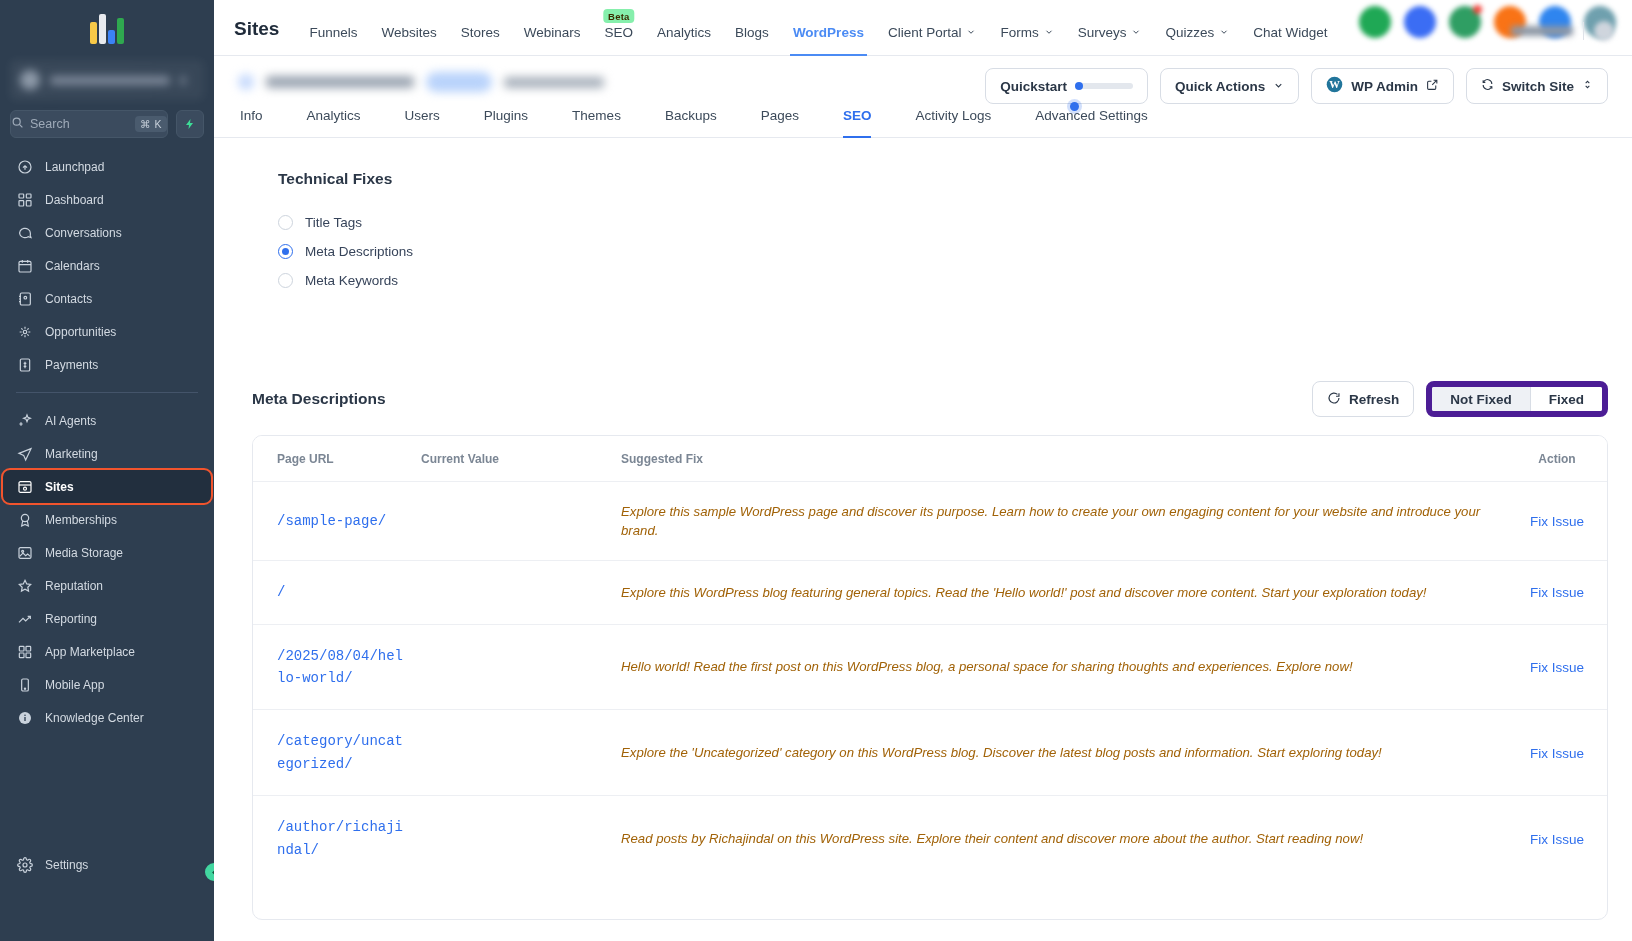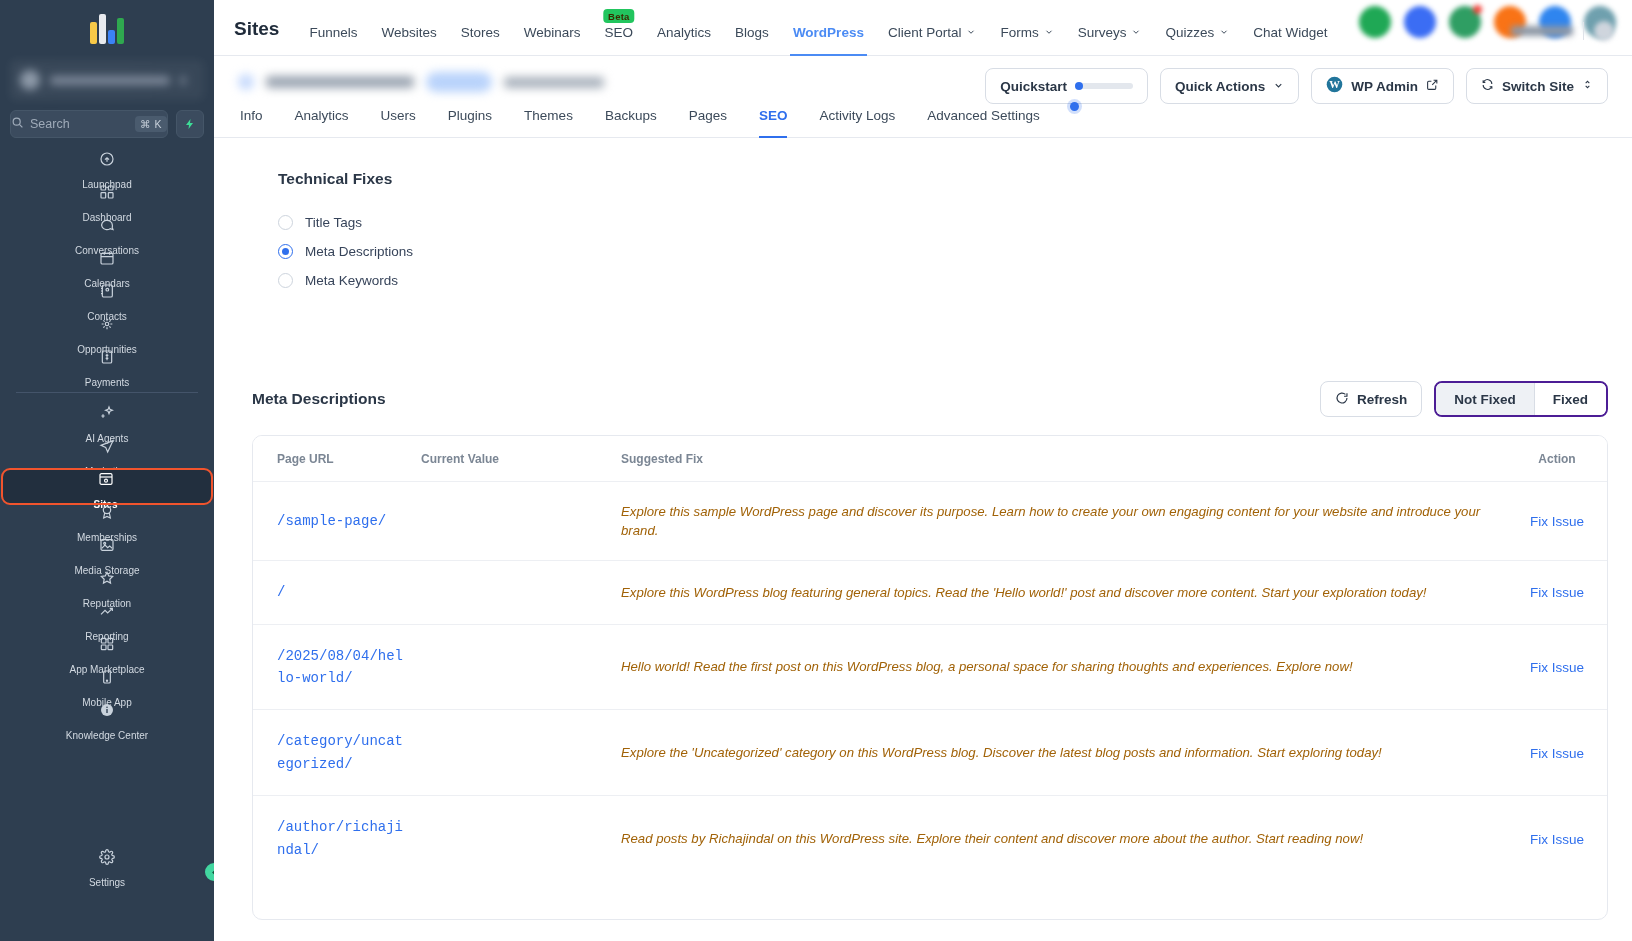--- a/index.html
+++ b/index.html
@@ -46,23 +46,22 @@
   }
   .search-box .ph { font-size: 12.5px; color:#9fabb9; flex:1; }
   .kbd { font-size: 10.5px; color:#c6cfd9; background:#4a5b6e; border-radius:4px; padding: 2px 5px; letter-spacing:.5px;}
   .bolt-btn {
     width:28px; height:28px; background:#3b4b5e; border:1px solid #455668;
     border-radius:6px; display:flex; align-items:center; justify-content:center;
   }
   .nav { margin-top: 12px; display:flex; flex-direction:column; }
   .nav-item {
     display:flex; align-items:center; gap:12px;
-    height:33px; padding: 0 16px; font-size: 10px; color:#d3dae2; cursor:pointer;
+    height:33px; padding: 0 16px; font-size: 12px; color:#d3dae2; cursor:pointer;
     position:relative;
-    flex-direction:column;
   }
   .nav-item .ico { width:17px; height:17px; flex:0 0 17px; display:flex; align-items:center; justify-content:center; }
   .nav-item.active {
     background:#222f3e; font-weight:700; color:#fff;
     outline: 2.5px solid #f2542d; border-radius: 7px;
     margin: 0 3px; padding-left: 13px;
   }
   .nav-sep { height:1px; background:#44546a; margin: 11px 16px; }
   .settings-row { position:absolute; bottom: 60px; left:0; right:0; }
   .collapse-btn {
@@ -90,21 +89,21 @@
   .topnav-item {
     font-size: 13.5px; color:#3c4a5a; padding: 0 12px 15px 12px;
     display:flex; align-items:center; gap:5px; position:relative; cursor:pointer; white-space:nowrap;
   }
   .topnav-item.active { color:#4b8bf4; font-weight:600; }
   .topnav-item.active::after {
     content:""; position:absolute; left:9px; right:9px; bottom:-1px; height:2.5px; background:#4b8bf4;
   }
   .beta-badge {
     position:absolute; top:-16px; left:50%; transform:translateX(-50%);
-    background:#22c55e; color:#3a2c00; font-size:9.5px; font-weight:700;
+    background:#86efac; color:#3a2c00; font-size:9.5px; font-weight:700;
     border-radius:4px; padding: 1.5px 5px; letter-spacing:.2px;
   }
   .user-blur { display:flex; align-items:center; gap:10px; margin-left:auto; padding: 0 18px 14px 0; }
   .user-blur .nm { width:62px; height:10px; border-radius:3px; background:#8d97a5; filter:blur(3px); }
   .user-blur .dv { width:1px; height:18px; background:#dfe3e9; }
   .user-blur .ua { width:20px; height:20px; border-radius:50%; background:#cfd5dd; filter:blur(2.5px); }
 
   
   .subhead { padding: 0 24px; border-bottom: 1px solid #e6e9ef; position:relative; }
   .crumbrow { height: 52px; display:flex; align-items:center; }
@@ -117,21 +116,21 @@
   .actions { position:absolute; right:24px; top: 12px; display:flex; gap: 12px; align-items:center;}
   .btn {
     height: 36px; border:1px solid #d8dde5; border-radius:8px; background:#fff;
     display:flex; align-items:center; gap:8px; padding: 0 14px;
     font-size: 13.5px; color:#2b3747; font-weight:600; cursor:pointer; white-space:nowrap;
   }
   .qs-track { width:58px; height:6px; border-radius:3px; background:#e3e7ed; position:relative; }
   .qs-track i { position:absolute; left:0; top:-1px; width:8px; height:8px; border-radius:50%; background:#2f6fed; }
   .qs-dot-below { position:absolute; left:84px; bottom:-8px; width:9px; height:9px; border-radius:50%; background:#2f6fed; box-shadow:0 0 0 3px rgba(47,111,237,.22); }
 
-  .subtabs { display:flex; gap: 0; padding-left: 0; }
+  .subtabs { display:flex; gap: 12px; padding-left: 0; }
   .subtab {
     font-size: 13.5px; color:#3c4a5a; padding: 0 16px 14px 16px; position:relative; cursor:pointer; white-space:nowrap;
   }
   .subtab:first-child { padding-left: 2px; }
   .subtab.active { color:#2f6fed; font-weight:600; }
   .subtab.active::after { content:""; position:absolute; left:16px; right:16px; bottom:-1px; height:2.5px; background:#2f6fed; }
 
   
   .content { padding: 28px 24px 16px 24px; display:flex; gap: 0; flex-direction: column; }
   .left-panel { width: 215px; flex:0 0 215px; padding-left: 40px; padding-top: 4px; }
@@ -142,21 +141,21 @@
     flex:0 0 15px; display:flex; align-items:center; justify-content:center;
   }
   .radio.on { border-color:#2f6fed; }
   .radio.on::after { content:""; width:7px; height:7px; border-radius:50%; background:#2f6fed; }
   .radio-label { font-size: 13.5px; color:#37445a; }
 
   .right-panel { flex:1; min-width:0; padding-left: 14px; }
   .rp-head { display:flex; align-items:center; margin-bottom: 18px; }
   .rp-title { font-size: 15.5px; color:#2b3747; font-weight:600; }
   .rp-actions { margin-left:auto; display:flex; gap: 12px; align-items:center; }
-  .seg { display:flex; border:2px solid #4c1d95; border-radius:8px; overflow:hidden; height:36px; }
+  .seg { display:flex; border:6px solid #4c1d95; border-radius:8px; overflow:hidden; height:36px; }
   .seg-btn {
     padding: 0 18px; display:flex; align-items:center; font-size:13.5px; color:#2b3747;
     font-weight:600; background:#fff; cursor:pointer;
   }
   .seg-btn.active { background:#eef1f5; }
   .seg-btn + .seg-btn { border-left:1px solid #d8dde5; }
 
   .table-card {
     border:1px solid #e6e9ef; border-radius:10px; background:#fff; overflow:hidden;
   }

